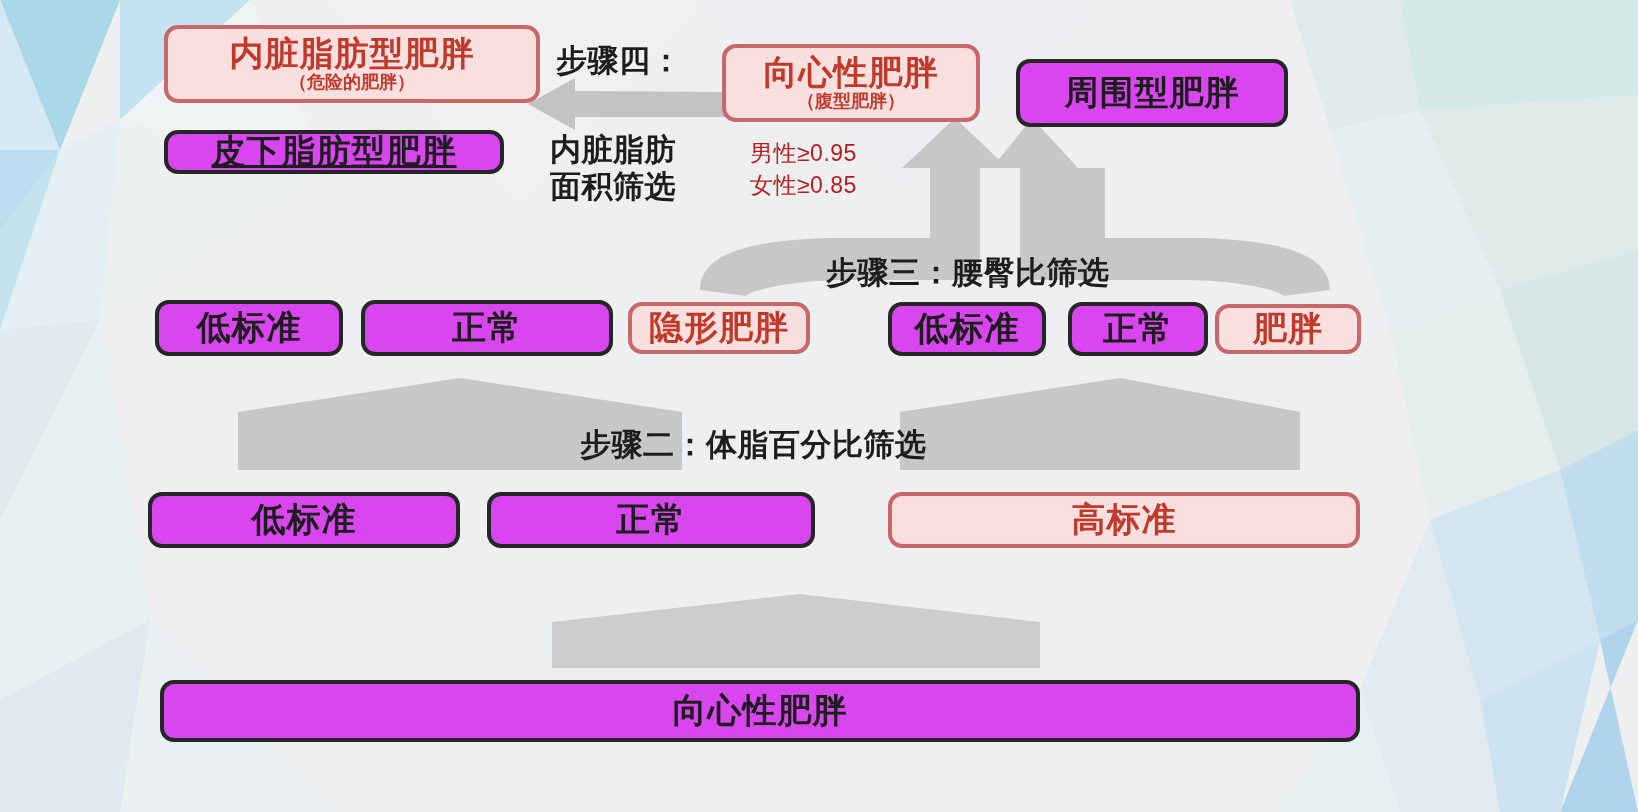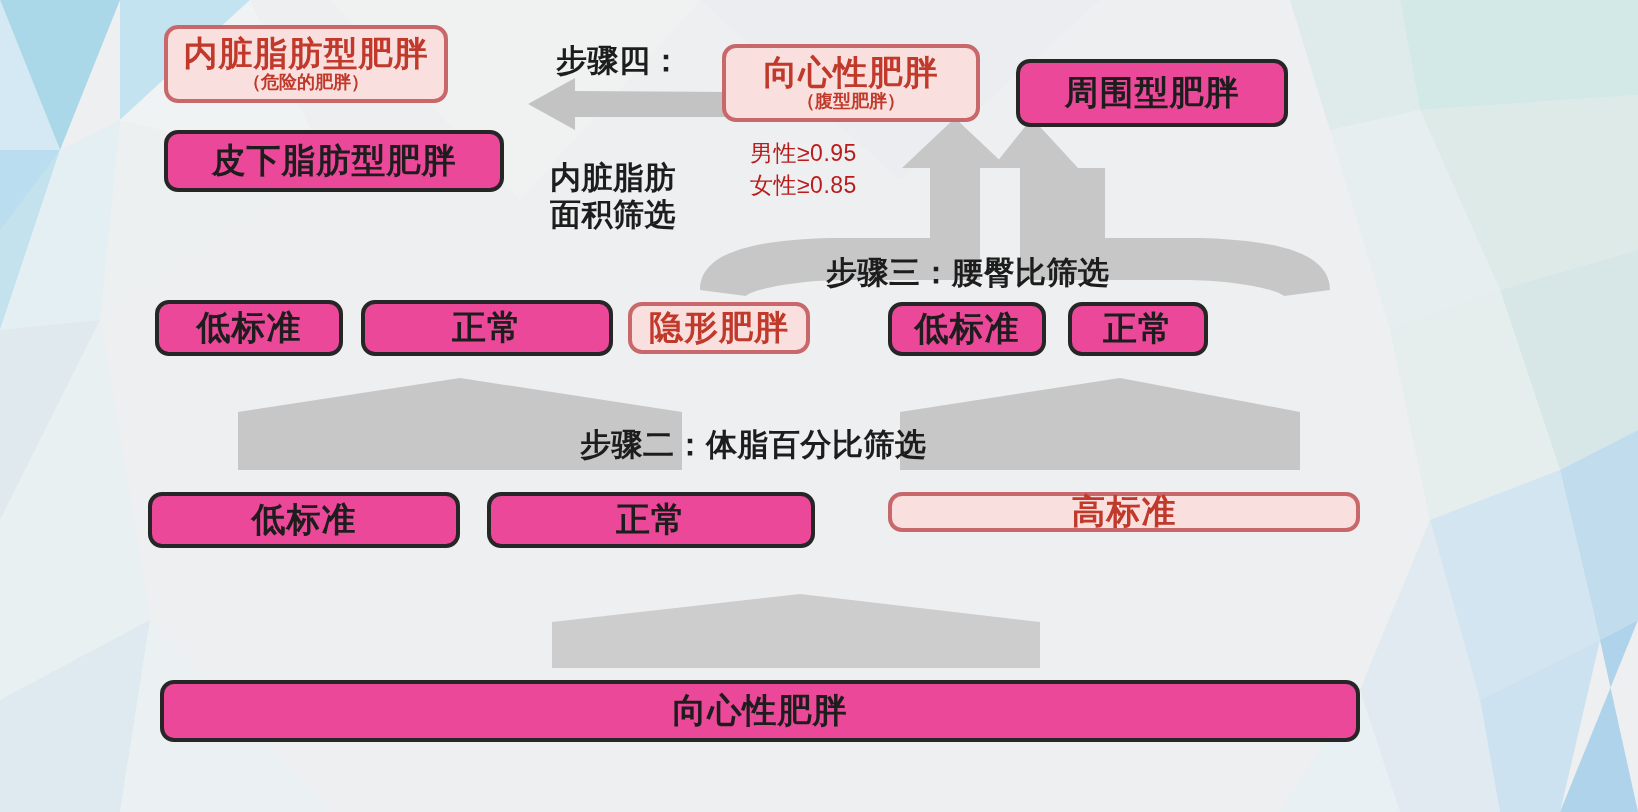--- a/index.html
+++ b/index.html
@@ -35,21 +35,21 @@
     box-sizing: border-box;
     display: flex;
     flex-direction: column;
     align-items: center;
     justify-content: center;
     border-radius: 14px;
     text-align: center;
     line-height: 1.05;
   }
   .box.white {
-    background: #ec4899;
+    background: #d946ef;
     border: 4px solid #262626;
     color: #1d1d1d;
   }
   .box.red {
     background: #f9e0de;
     border: 4px solid #c9686b;
     color: #c0392b;
   }
   .box .main {
     font-size: 34px;
@@ -69,21 +69,20 @@
     font-size: 31px;
     font-weight: 700;
     color: #1d1d1d;
     white-space: nowrap;
     letter-spacing: 0.5px;
   }
   .step-label.two-line {
     line-height: 1.12;
     white-space: normal;
     text-align: left;
-    margin-top: 28px;
   }
   
   .ratio {
     position: absolute;
     font-size: 23px;
     font-weight: 400;
     color: #b91c1c;
     line-height: 1.15;
     white-space: nowrap;
     letter-spacing: 0.5px;
@@ -165,26 +164,26 @@
     <g>
       <path d="M 238,470 L 238,412 L 460,378 L 682,412 L 682,470 Z" fill="#c7c7c7"></path>
       <path d="M 900,470 L 900,412 L 1120,378 L 1300,412 L 1300,470 Z" fill="#c7c7c7"></path>
     </g>
 
     <g>
       <path d="M 552,668 L 552,622 L 800,594 L 1040,622 L 1040,668 Z" fill="#cdcdcd"></path>
     </g>
   </svg>
 
-  <div class="box red" style="left:164px; top:25px; width:284px; height:78px;">
+  <div class="box red" style="left:164px; top:25px; width:376px; height:78px;">
     <span class="main">内脏脂肪型肥胖</span>
     <span class="sub">（危险的肥胖）</span>
   </div>
 
-  <div class="box white" style="left:164px; top:130px; width:340px; height:62px;">
+  <div class="box white" style="left:164px; top:130px; width:340px; height:44px;text-decoration:underline;">
     <span class="main">皮下脂肪型肥胖</span>
   </div>
 
   <div class="step-label" style="left:556px; top:40px;">步骤四：</div>
 
   <div class="step-label two-line" style="left:550px; top:133px;">内脏脂肪</div>
   <div class="step-label two-line" style="left:550px; top:170px;">面积筛选</div>
 
   <div class="box red" style="left:722px; top:44px; width:258px; height:78px;">
     <span class="main">向心性肥胖</span>
@@ -209,30 +208,33 @@
   <div class="box red" style="left:628px; top:302px; width:182px; height:52px;">
     <span class="main">隐形肥胖</span>
   </div>
 
   <div class="box white" style="left:888px; top:302px; width:158px; height:54px;">
     <span class="main">低标准</span>
   </div>
   <div class="box white" style="left:1068px; top:302px; width:140px; height:54px;">
     <span class="main">正常</span>
   </div>
+  <div class="box red" style="left:1215px; top:304px; width:146px; height:50px;">
+    <span class="main">肥胖</span>
+  </div>
 
   <div class="step-label" style="left:580px; top:424px;">步骤二：体脂百分比筛选</div>
 
   <div class="box white" style="left:148px; top:492px; width:312px; height:56px;">
     <span class="main">低标准</span>
   </div>
   <div class="box white" style="left:487px; top:492px; width:328px; height:56px;">
     <span class="main">正常</span>
   </div>
-  <div class="box red" style="left:888px; top:492px; width:472px; height:40px;text-align:right;">
+  <div class="box red" style="left:888px; top:492px; width:472px; height:56px;text-align:right;">
     <span class="main">高标准</span>
   </div>
 
 
   <div class="box white" style="left:160px; top:680px; width:1200px; height:62px;">
     <span class="main">向心性肥胖</span>
   </div>
 
 </div>
 

